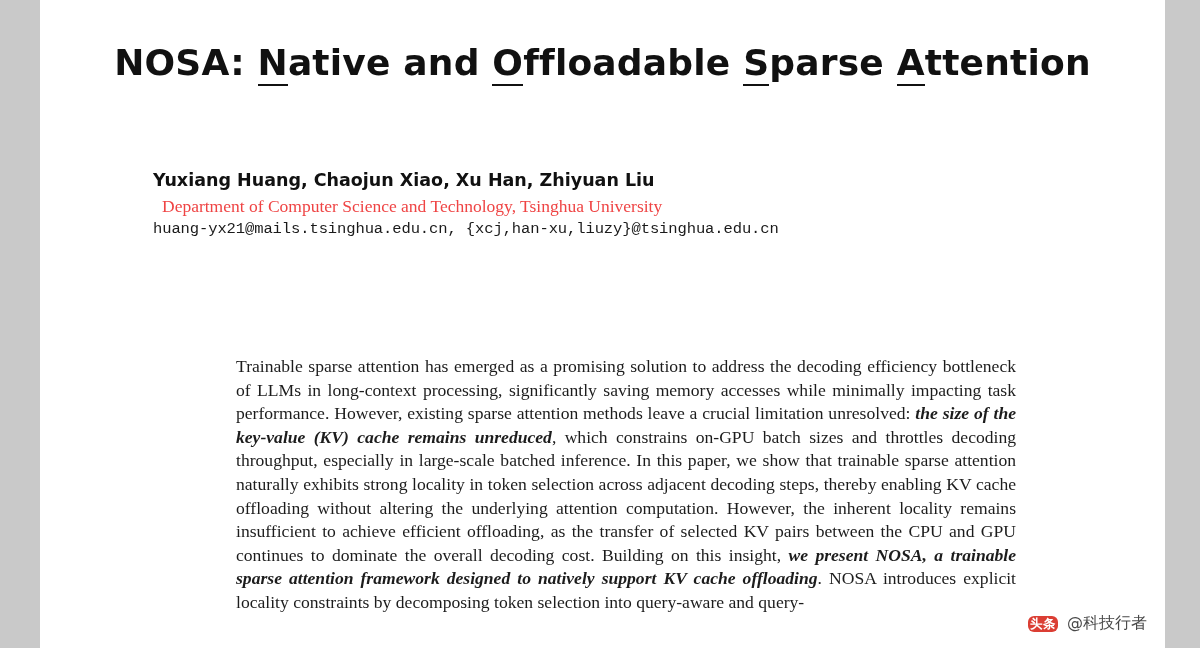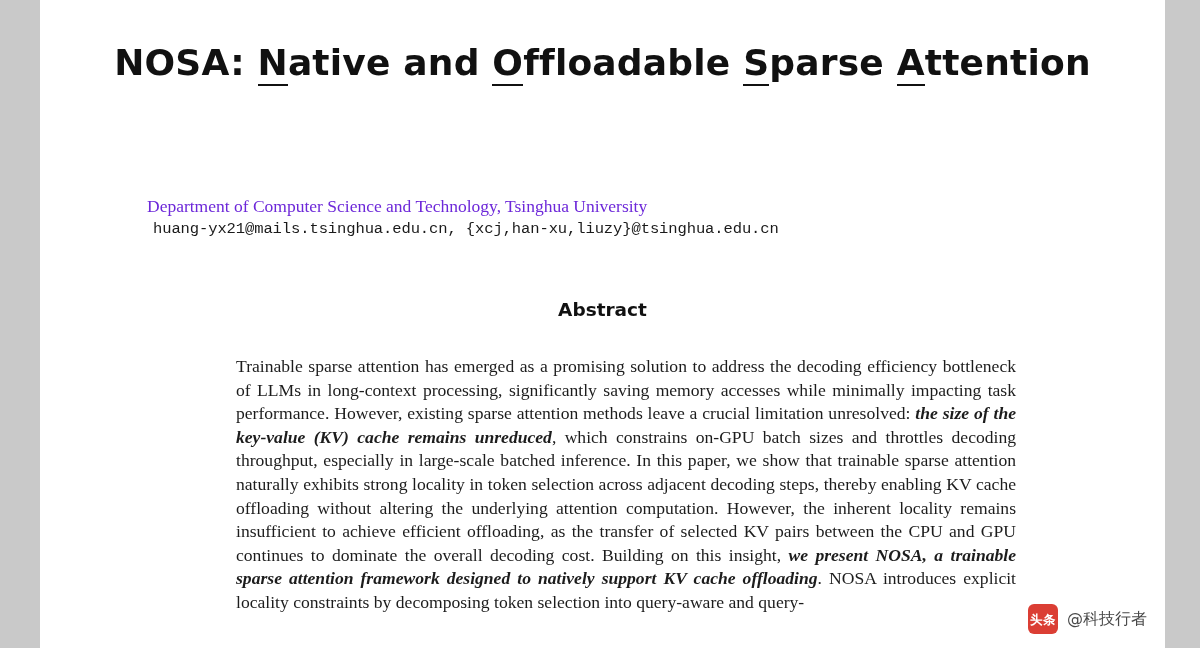--- a/index.html
+++ b/index.html
@@ -54,26 +54,26 @@
     left: 113px;
     top: 170px;
     width: 900px;
     font-family: "DejaVu Sans", sans-serif;
     font-weight: bold;
     font-size: 17.5px;
     color: #111;
   }
   .affiliation {
     position: absolute;
-    left: 107px;
+    left: 122px;
     top: 196px;
     width: 940px;
     font-family: "Liberation Serif", serif;
     font-size: 17.5px;
-    color: #6d28d9;
+    color: #ef4444;
   }
   .emails {
     position: absolute;
     left: 113px;
     top: 220px;
     width: 940px;
     font-family: "Liberation Mono", monospace;
     font-size: 15.5px;
     letter-spacing: -0.1px;
     color: #1a1a1a;
@@ -113,21 +113,21 @@
     position: absolute;
     right: 18px;
     bottom: 14px;
     display: flex;
     align-items: center;
     gap: 9px;
     opacity: 0.93;
   }
   .watermark .logo {
     width: 30px;
-    height: 30px;
+    height: 16px;
     border-radius: 6px;
     background: #d93025;
     color: #fff;
     font-family: "DejaVu Sans", sans-serif;
     font-weight: bold;
     font-size: 12.5px;
     line-height: 13px;
     display: flex;
     flex-direction: column;
     align-items: center;
@@ -153,24 +153,24 @@
 <body>
 
 <div class="page-edge-left"></div>
 
 <div class="page">
 
   <div class="title">
     <span>NOSA: </span><u>N</u>ative and <u>O</u>ffloadable <u>S</u>parse <u>A</u>ttention
   </div>
 
+  <div class="authors">Yuxiang Huang, Chaojun Xiao, Xu Han, Zhiyuan Liu</div>
   <div class="affiliation">Department of Computer Science and Technology, Tsinghua University</div>
   <div class="emails">huang-yx21@mails.tsinghua.edu.cn, {xcj,han-xu,liuzy}@tsinghua.edu.cn</div>
 
-  <div class="abstract-heading">Abstract</div>
 
   <div class="abstract-body"><span>Trainable sparse attention has emerged as a promising solution to address the decoding efficiency bottleneck of LLMs in long-context processing, significantly saving memory accesses while minimally impacting task performance. However, existing sparse attention methods leave a crucial limitation unresolved: </span><span class="bi">the size of the key-value (KV) cache remains unreduced</span><span>, which constrains on-GPU batch sizes and throttles decoding throughput, especially in large-scale batched inference. In this paper, we show that trainable sparse attention naturally exhibits strong locality in token selection across adjacent decoding steps, thereby enabling KV cache offloading without altering the underlying attention computation. However, the inherent locality remains insufficient to achieve efficient offloading, as the transfer of selected KV pairs between the CPU and GPU continues to dominate the overall decoding cost. Building on this insight, </span><span class="bi">we present NOSA, a trainable sparse attention framework designed to natively support KV cache offloading</span><span>. NOSA introduces explicit locality constraints by decomposing token selection into query-aware and query-</span></div>
 
   <div class="fade-bottom"></div>
 
   <div class="watermark">
     <div class="logo">
         <span>头条</span>
       </div>
     <div class="wm-text">@科技行者</div>

